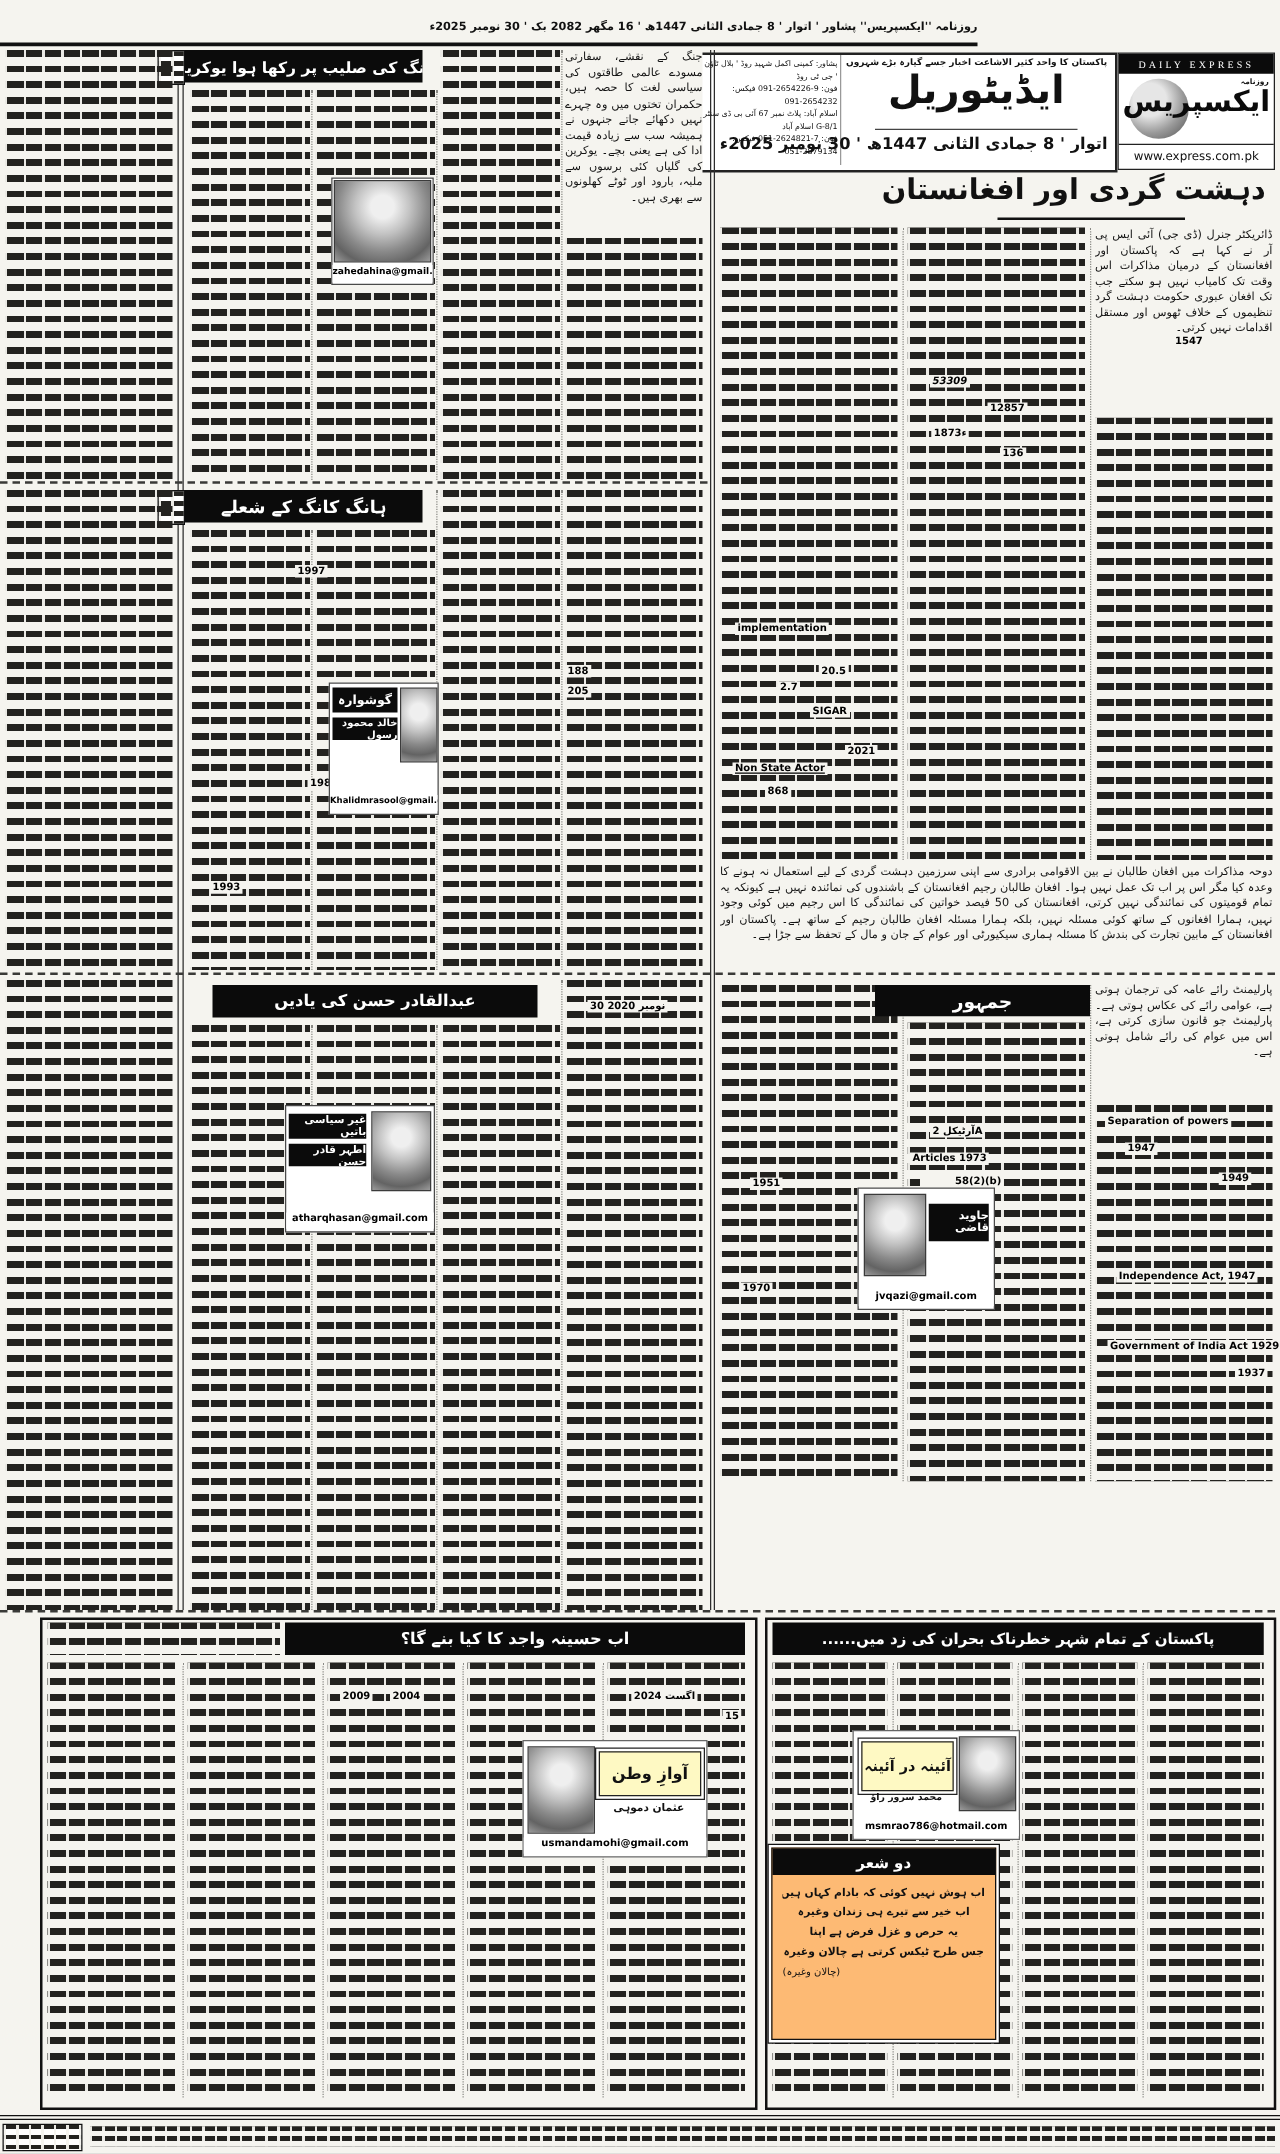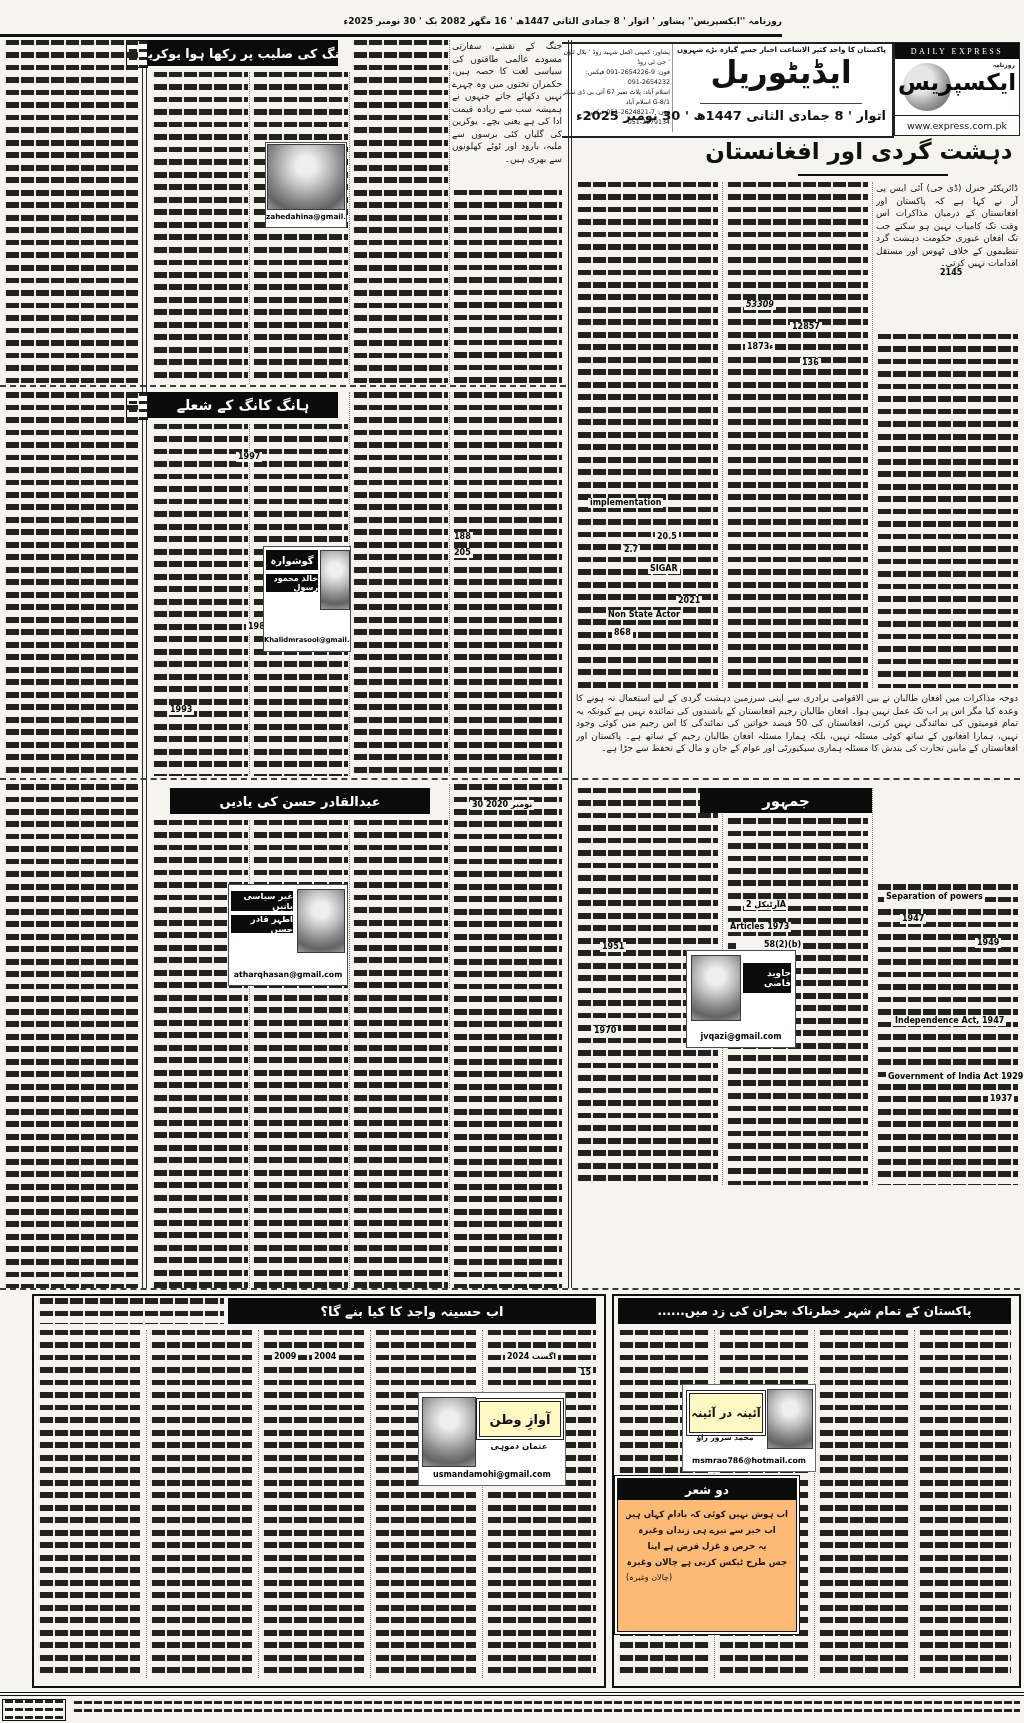--- a/index.html
+++ b/index.html
@@ -69,36 +69,37 @@
 
   <div class="abs colwrap" style="left:876px;top:182px;width:142px;height:506px;">
     <div class="snippet" style="height:152px;">ڈائریکٹر جنرل (ڈی جی) آئی ایس پی آر نے کہا ہے کہ پاکستان اور افغانستان کے درمیان مذاکرات اس وقت تک کامیاب نہیں ہو سکتے جب تک افغان عبوری حکومت دہشت گرد تنظیموں کے خلاف ٹھوس اور مستقل اقدامات نہیں کرتی۔</div>
     <div class="greek grow"></div>
   </div>
   <div class="abs greek" style="left:726px;top:182px;width:142px;height:506px;"></div>
   <div class="abs greek" style="left:576px;top:182px;width:142px;height:506px;"></div>
   <div class="abs vsep" style="left:872px;top:182px;height:506px;"></div>
   <div class="abs vsep" style="left:722px;top:182px;height:506px;"></div>
 
-  <span class="chip" style="left:938px;top:268px;">2145</span>
+  <span class="chip" style="left:938px;top:268px;">1547</span>
   <span class="chip" style="left:744px;top:300px;font-style:italic;">53309</span>
   <span class="chip" style="left:790px;top:322px;">12857</span>
   <span class="chip" style="left:745px;top:342px;">1873ء</span>
   <span class="chip" style="left:800px;top:358px;">136</span>
   <span class="chip" style="left:588px;top:498px;">implementation</span>
   <span class="chip" style="left:655px;top:532px;">20.5</span>
   <span class="chip" style="left:622px;top:545px;">2.7</span>
   <span class="chip" style="left:648px;top:564px;">SIGAR</span>
   <span class="chip" style="left:612px;top:582px;margin-top:46px;">868</span>
   <span class="chip" style="left:676px;top:596px;">2021</span>
-  <span class="chip" style="left:606px;top:610px;">Non State Actor</span>
+  <span class="chip" style="left:586px;top:610px;text-decoration:underline;">Non State Actor</span>
 
   <div class="abs snippet" style="left:576px;top:692px;width:442px;height:84px;">دوحہ مذاکرات میں افغان طالبان نے بین الاقوامی برادری سے اپنی سرزمین دہشت گردی کے لیے استعمال نہ ہونے کا وعدہ کیا مگر اس پر اب تک عمل نہیں ہوا۔ افغان طالبان رجیم افغانستان کے باشندوں کی نمائندہ نہیں ہے کیونکہ یہ تمام قومیتوں کی نمائندگی نہیں کرتی، افغانستان کی 50 فیصد خواتین کی نمائندگی کا اس رجیم میں کوئی وجود نہیں، ہمارا افغانوں کے ساتھ کوئی مسئلہ نہیں، بلکہ ہمارا مسئلہ افغان طالبان رجیم کے ساتھ ہے۔ پاکستان اور افغانستان کے مابین تجارت کی بندش کا مسئلہ ہماری سیکیورٹی اور عوام کے جان و مال کے تحفظ سے جڑا ہے۔</div>
 
   <div class="abs hbar" style="left:700px;top:788px;width:172px;height:25px;font-size:15px;">جمہور</div>
+  <div class="abs snippet" style="left:876px;top:786px;width:142px;height:92px;">پارلیمنٹ رائے عامہ کی ترجمان ہوتی ہے، عوامی رائے کی عکاس ہوتی ہے۔ پارلیمنٹ جو قانون سازی کرتی ہے، اس میں عوام کی رائے شامل ہوتی ہے۔</div>
   <div class="abs greek" style="left:876px;top:884px;width:142px;height:301px;"></div>
   <div class="abs greek" style="left:726px;top:818px;width:142px;height:367px;"></div>
   <div class="abs greek" style="left:576px;top:788px;width:142px;height:397px;"></div>
   <div class="abs vsep" style="left:872px;top:788px;height:397px;"></div>
   <div class="abs vsep" style="left:722px;top:788px;height:397px;"></div>
 
   <div class="abs abox" style="left:686px;top:950px;width:108px;height:96px;">
     <div class="photo" style="position:absolute;left:4px;top:4px;width:48px;height:64px;"></div>
     <div class="albl" style="left:56px;top:12px;width:48px;height:30px;font-size:9px;">جاوید قاضی</div>
     <div class="email" style="left:0;bottom:2px;width:108px;height:13px;font-size:8px;">jvqazi@gmail.com</div>

